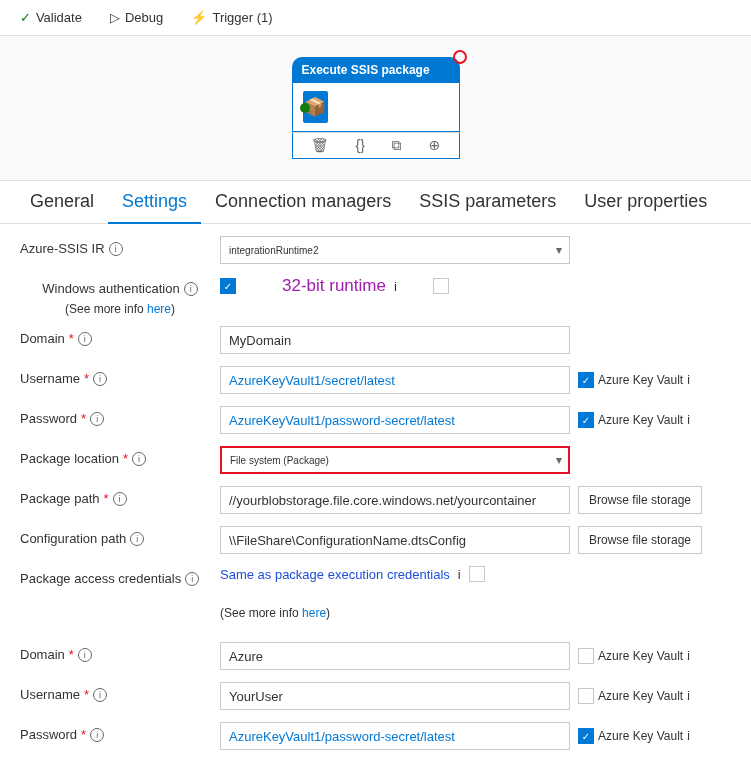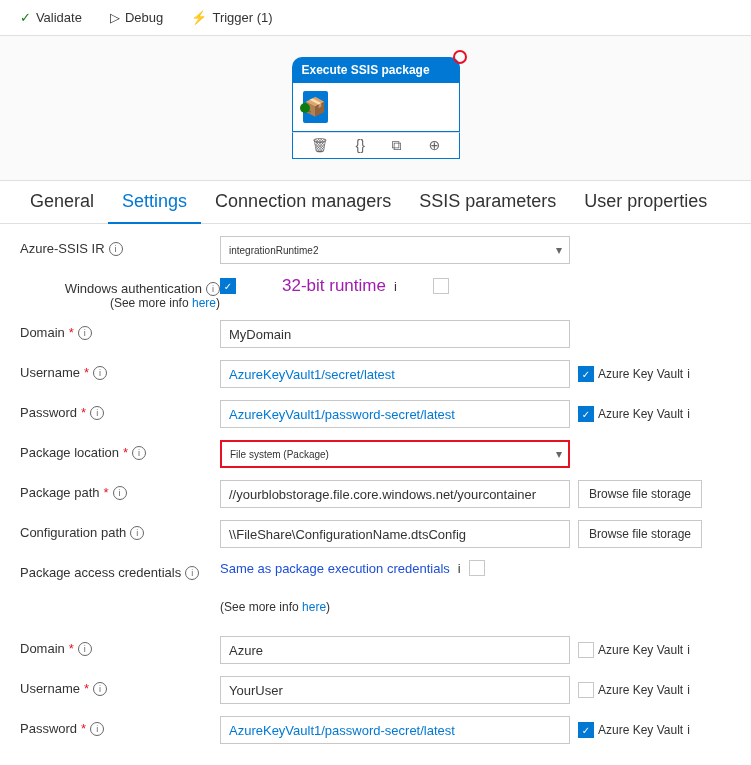--- a/index.html
+++ b/index.html
@@ -188,21 +188,21 @@
     <div class="form-control-area">
       <div class="select-wrapper">
         <select class="form-select select-wide">
           <option>integrationRuntime2</option>
         </select>
       </div>
     </div>
   </div>
 
   <div class="form-row">
-    <div class="form-label" style="flex-direction:column; align-items:flex-end; gap:0;">
+    <div class="form-label" style="flex-direction:column; align-items:center; gap:6px;">
       <div style="display:flex;align-items:center;gap:4px;">
         <span>Windows authentication</span>
         <span class="info-icon">i</span>
       </div>
       <div style="font-size:12px;color:#333;">
         <span>(See more info</span>
         <a class="link-text">here</a>)
       </div>
     </div>
     <div class="form-control-area">

